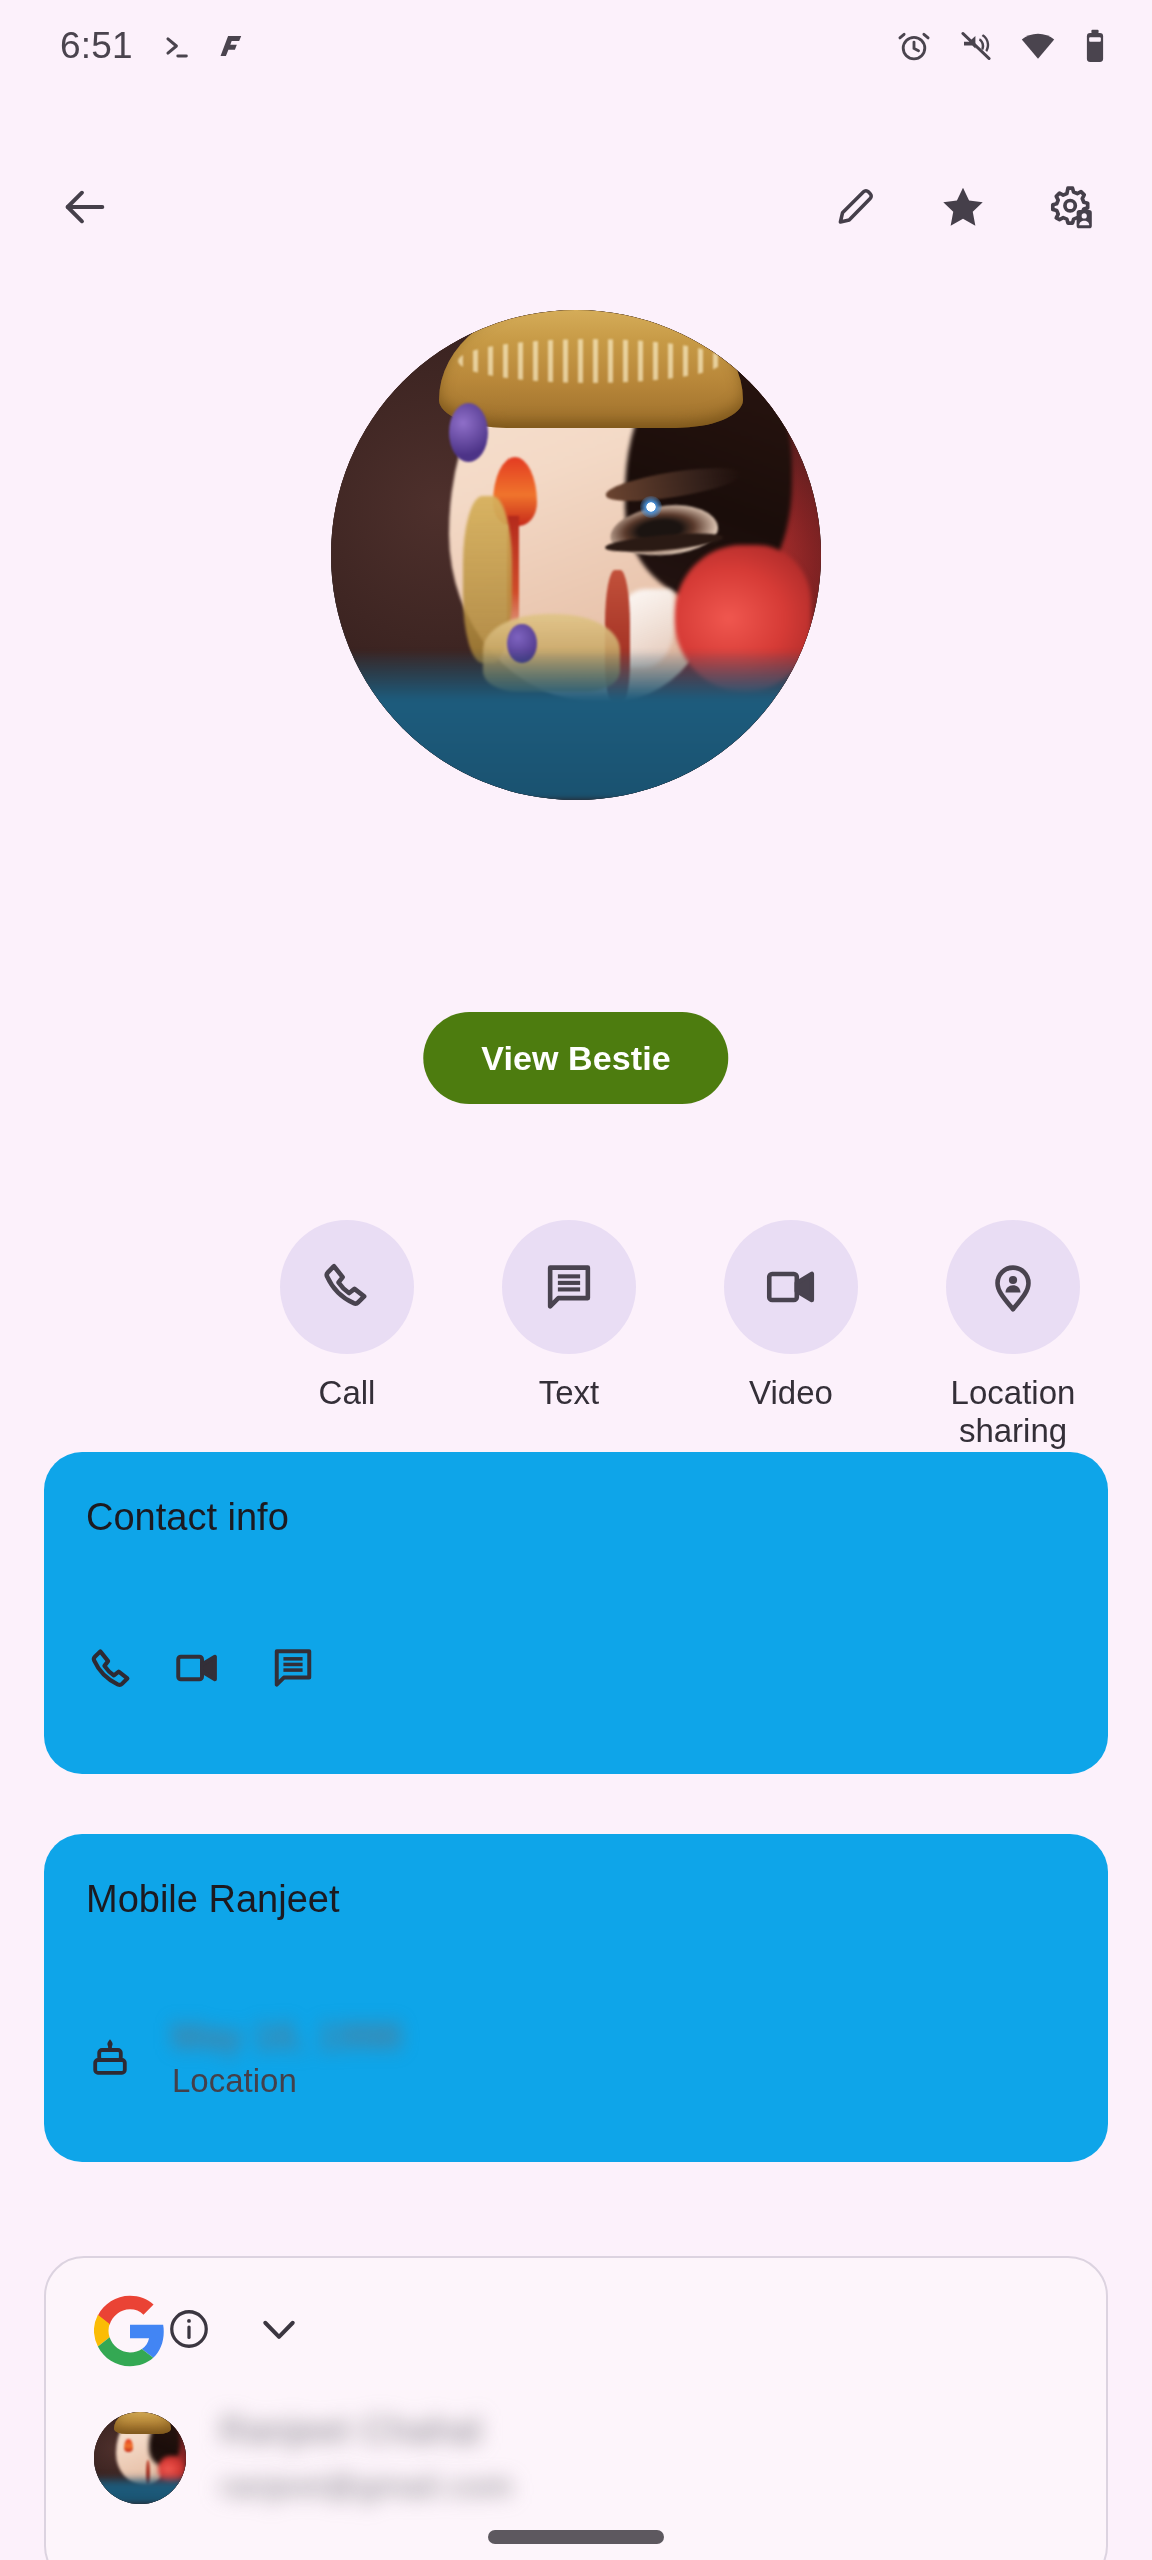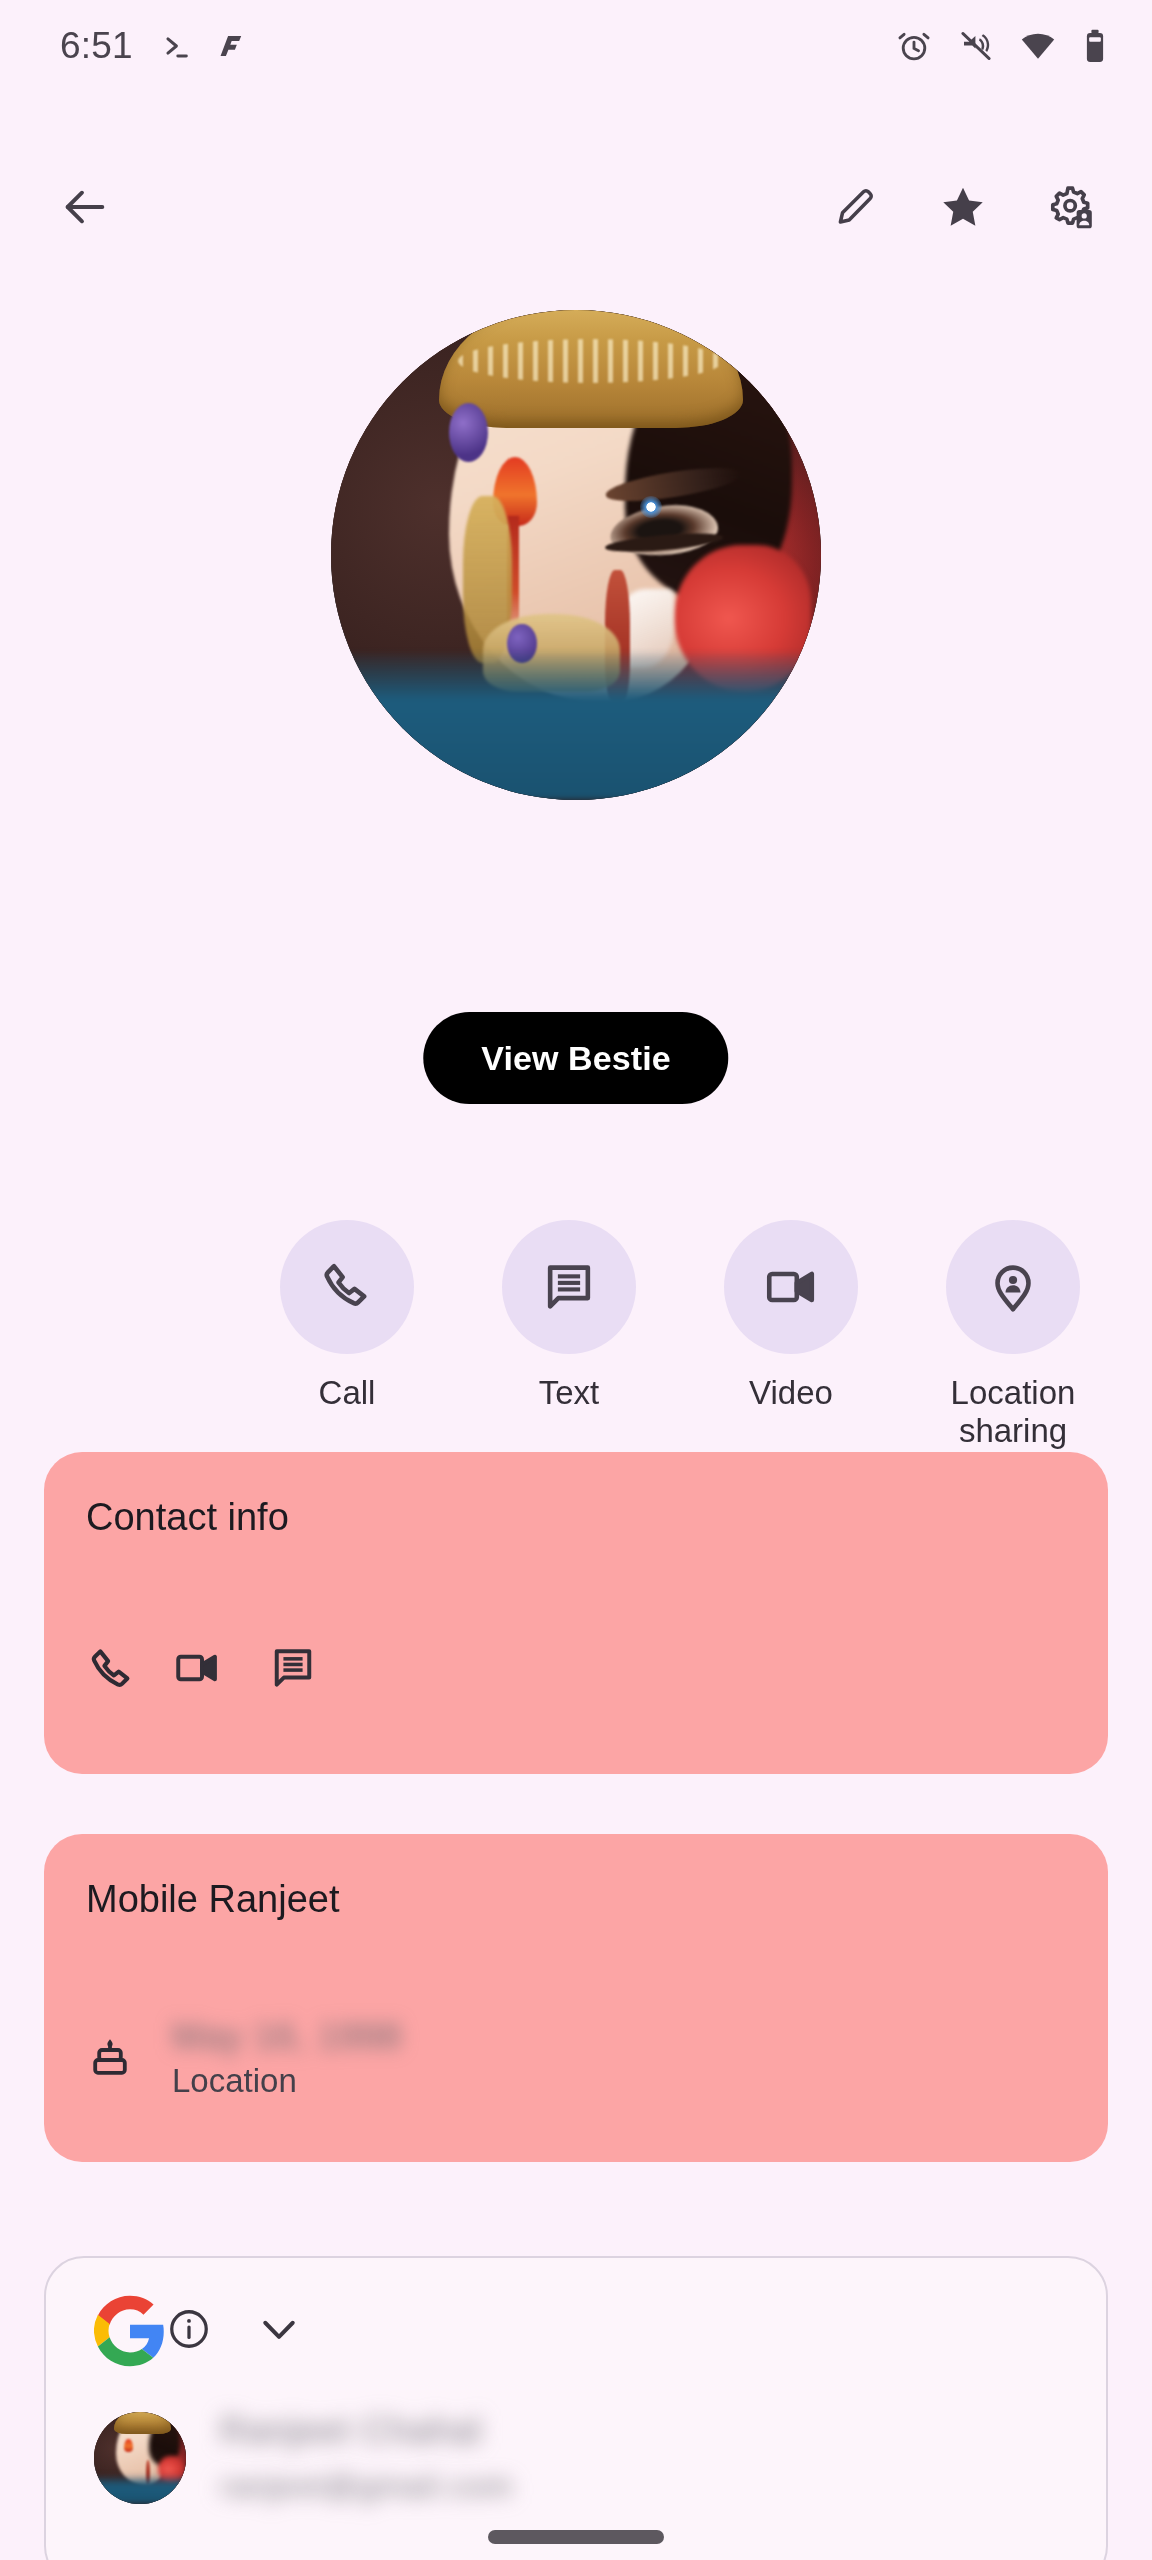--- a/index.html
+++ b/index.html
@@ -223,21 +223,21 @@
     font-weight: 400;
     letter-spacing: -0.4px;
   }
   .cta {
     position: absolute;
     top: 1012px; left: 50%;
     transform: translateX(-50%);
     height: 92px;
     padding: 0 58px;
     border-radius: 46px;
-    background: #000000;
+    background: #4d7c0f;
     color: #ffffff;
     font-size: 34px;
     font-weight: 700;
     display: flex;
     align-items: center;
     justify-content: center;
     border: none;
     cursor: pointer;
     letter-spacing: 0.1px;
   }
@@ -272,21 +272,21 @@
     text-align: center;
     line-height: 1.15;
     max-width: 200px;
   }
 
   
   .card {
     position: absolute;
     left: 44px;
     width: 1064px;
-    background: #fca5a5;
+    background: #0ea5e9;
     border-radius: 38px;
   }
   #contact-card { top: 1452px; height: 322px; }
   #about-card   { top: 1834px; height: 328px; }
 
   .card-title {
     position: absolute;
     left: 42px; top: 44px;
     font-size: 38px;
     color: #1c1a20;

